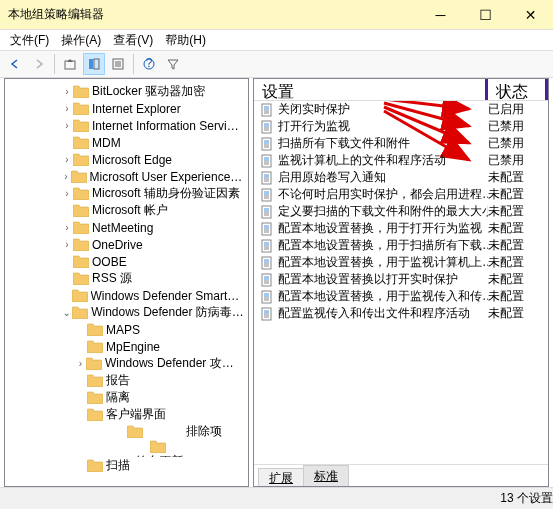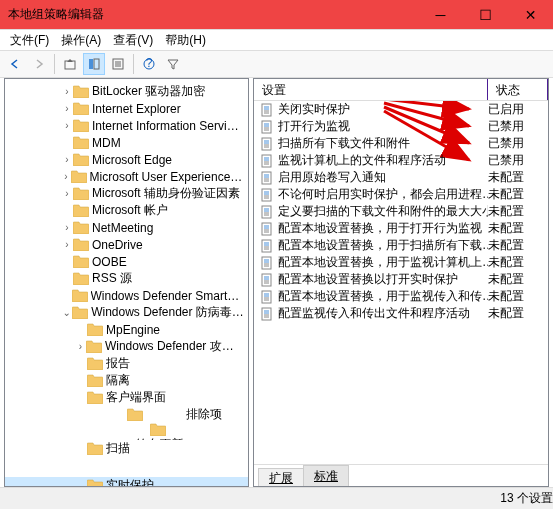--- a/index.html
+++ b/index.html
@@ -1,18 +1,18 @@
 <!DOCTYPE html>
 <html><head>
 <meta charset="utf-8">
 <style>
 * { box-sizing: border-box; margin: 0; padding: 0; font-family: "Microsoft YaHei", "Segoe UI", sans-serif; font-size: 12px; }
 body { background: #fff; width: 553px; height: 509px; overflow: hidden; position: relative; }
 
-.titlebar { height: 30px; background: #ef4444; border-bottom: 1px solid #ddd; display: flex; align-items: center; padding-left: 8px; }
+.titlebar { height: 30px; background: #fef9c3; border-bottom: 1px solid #ddd; display: flex; align-items: center; padding-left: 8px; }
 .titlebar .title { flex: 1; font-size: 12px; }
 .winbtns { display: flex; height: 100%; }
 .winbtn { width: 45px; display: flex; align-items: center; justify-content: center; cursor: pointer; font-size: 14px;}
 
 .menubar { height: 20px; display: flex; align-items: center; padding-left: 6px; gap: 4px; }
 .menuitem { padding: 2px 4px; cursor: pointer; }
 
 .toolbar { height: 28px; border-top: 1px solid #ddd; border-bottom: 1px solid #ddd; display: flex; align-items: center; padding-left: 4px; gap: 2px; background: #f8f8f8; }
 .tbtn { width: 22px; height: 22px; display: flex; align-items: center; justify-content: center; cursor: pointer; border: 1px solid transparent; }
 .tsep { width: 1px; height: 20px; background: #ccc; margin: 0 2px; }
@@ -24,21 +24,21 @@
 
 .tree { padding: 4px 0; overflow-y: auto; height: 100%; }
 .treerow { display: flex; align-items: center; height: 17px; padding-right: 4px; cursor: pointer; white-space: nowrap; }
 .treerow.sel { background: #cce8ff; margin-top: 20px; }
 .expander { width: 12px; text-align: center; color: #666; font-size: 10px; user-select: none; }
 .foldericon { width: 16px; height: 13px; margin-right: 3px; flex-shrink:0; }
 .foldericon svg { width:16px; height:13px; display:block; }
 .treelabel { overflow: hidden; text-overflow: ellipsis; }
 
 .listheader { height: 22px; border-bottom: 1px solid #ddd; display: flex; background: #fff; }
-.colh { padding: 3px 8px; border-right: 1px solid #4c1d95; font-size: 12px; }
+.colh { padding: 3px 8px; border-right: 3px solid #4c1d95; font-size: 16px; }
 .colh.setting { flex: 1; }
 .colh.state { width: 60px; }
 
 .listbody { flex:1; overflow: auto; position: relative; }
 .listrow { display: flex; height: 17px; align-items: center; padding-left: 6px; cursor: pointer; white-space: nowrap; position:relative; }
 .cell-setting { flex: 1; overflow: hidden; text-overflow: ellipsis; display:flex; align-items:center; gap:4px; }
 .cell-state { width: 60px; }
 .itemicon { width:14px; height:14px; flex-shrink:0; }
 
 .arrows { position:absolute; left:0; top:0; pointer-events:none; }
@@ -237,20 +237,29 @@
           <span class="treelabel">Windows Defender SmartScreen</span>
         </div>
         <div class="treerow" style="padding-left: 56px;">
           <span class="expander">⌄</span>
           <span class="foldericon">
             <svg viewBox="0 0 16 13">
               <path d="M0 2 L0 12 Q0 13 1 13 L15 13 Q16 13 16 12 L16 4 Q16 3 15 3 L7 3 L6 1 L1 1 Q0 1 0 2 Z" fill="#f5c869" stroke="#cfa03a" stroke-width="0.5"></path>
             </svg>
           </span>
           <span class="treelabel">Windows Defender 防病毒程序</span>
+        </div>
+        <div class="treerow" style="padding-left: 70px;">
+          <span class="expander"></span>
+          <span class="foldericon">
+            <svg viewBox="0 0 16 13">
+              <path d="M0 2 L0 12 Q0 13 1 13 L15 13 Q16 13 16 12 L16 4 Q16 3 15 3 L7 3 L6 1 L1 1 Q0 1 0 2 Z" fill="#f5c869" stroke="#cfa03a" stroke-width="0.5"></path>
+            </svg>
+          </span>
+          <span class="treelabel">MAPS</span>
         </div>
         <div class="treerow" style="padding-left: 70px;">
           <span class="expander"></span>
           <span class="foldericon">
             <svg viewBox="0 0 16 13">
               <path d="M0 2 L0 12 Q0 13 1 13 L15 13 Q16 13 16 12 L16 4 Q16 3 15 3 L7 3 L6 1 L1 1 Q0 1 0 2 Z" fill="#f5c869" stroke="#cfa03a" stroke-width="0.5"></path>
             </svg>
           </span>
           <span class="treelabel">MpEngine</span>
         </div>

